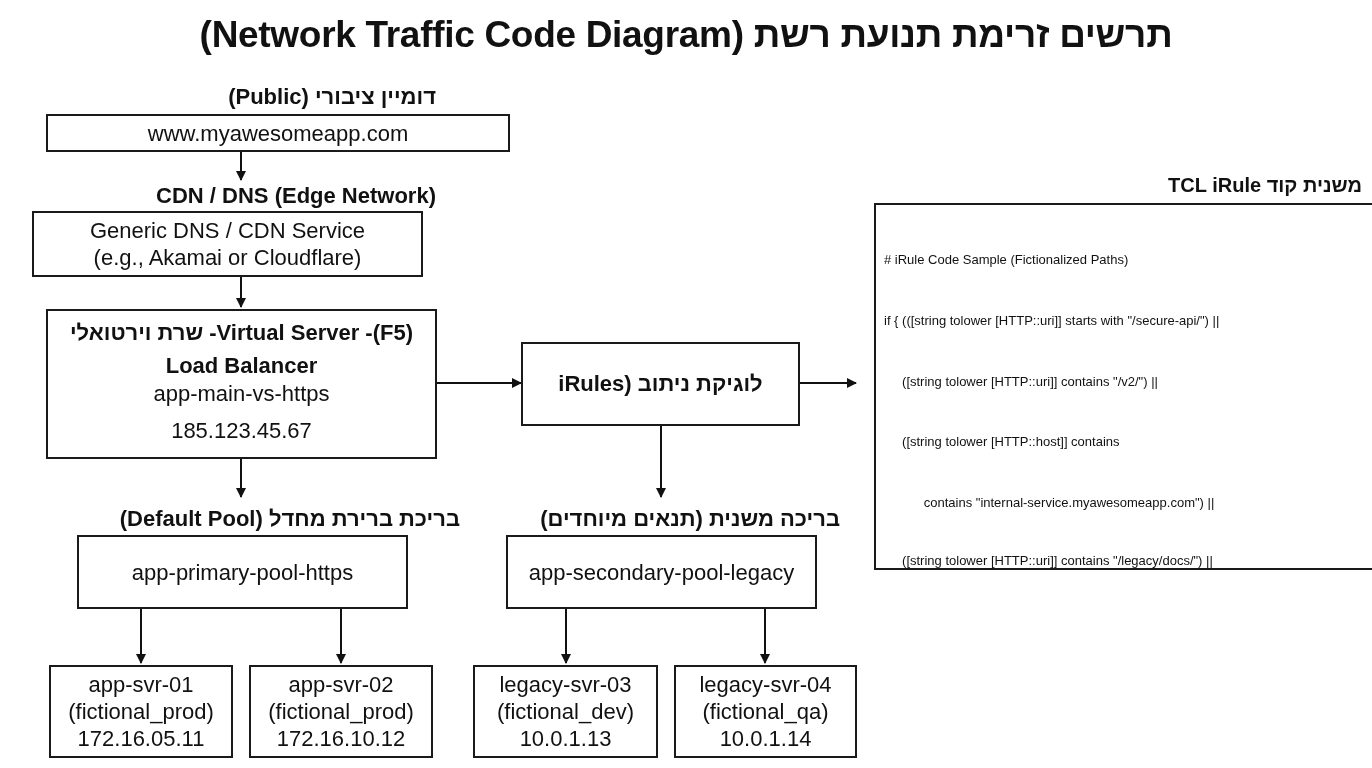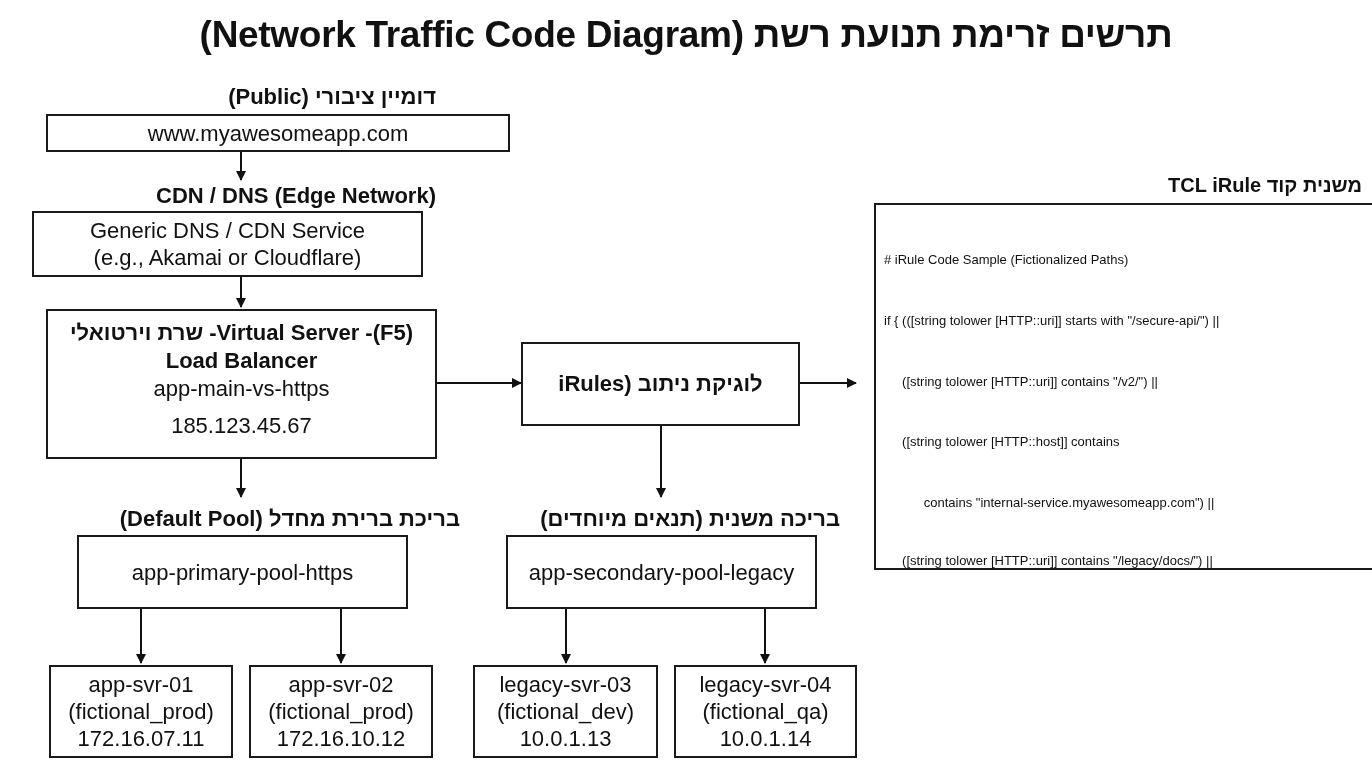--- a/index.html
+++ b/index.html
@@ -68,21 +68,21 @@
 </div>
 
 <div class="abs label" style="left:46px; top:183px; width:390px;">CDN / DNS (Edge Network)</div>
 <div class="box" style="left:32px; top:211px; width:391px; height:66px;">
   <span class="t">Generic DNS / CDN Service</span>
   <span class="t">(e.g., Akamai or Cloudflare)</span>
 </div>
 
 <div class="box" style="left:46px; top:309px; width:391px; height:150px; justify-content:flex-start; padding-top:8px;text-align:right;">
   <span class="b" dir="rtl" style="font-size:22px;">Virtual Server -(F5)- שרת וירטואלי</span>
-  <span class="b" style="">Load Balancer</span>
+  <span class="b" style="margin-top:5px;">Load Balancer</span>
   <span class="t">app-main-vs-https</span>
   <span class="t" style="margin-top:10px;">185.123.45.67</span>
 </div>
 
 <div class="box" style="left:521px; top:342px; width:279px; height:84px;">
   <span class="b" dir="rtl">לוגיקת ניתוב (iRules</span>
 </div>
 
 <div class="abs label" style="left:858px; top:174px; width:504px; font-size:20px;" dir="rtl">משנית קוד TCL iRule</div>
 <div class="code">
@@ -112,21 +112,21 @@
 </div>
 
 <div class="abs label" style="left:480px; top:506px; width:360px;" dir="rtl">בריכה משנית (תנאים מיוחדים)</div>
 <div class="box" style="left:506px; top:535px; width:311px; height:74px;">
   <span class="t">app-secondary-pool-legacy</span>
 </div>
 
 <div class="box srv" style="left:49px; top:665px; width:184px; height:93px;">
   <span class="t">app-svr-01</span>
   <span class="t">(fictional_prod)</span>
-  <span class="t">172.16.07.11</span>
+  <span class="t">172.16.05.11</span>
 </div>
 <div class="box srv" style="left:249px; top:665px; width:184px; height:93px;">
   <span class="t">app-svr-02</span>
   <span class="t">(fictional_prod)</span>
   <span class="t">172.16.10.12</span>
 </div>
 <div class="box srv" style="left:473px; top:665px; width:185px; height:93px;">
   <span class="t">legacy-svr-03</span>
   <span class="t">(fictional_dev)</span>
   <span class="t">10.0.1.13</span>

